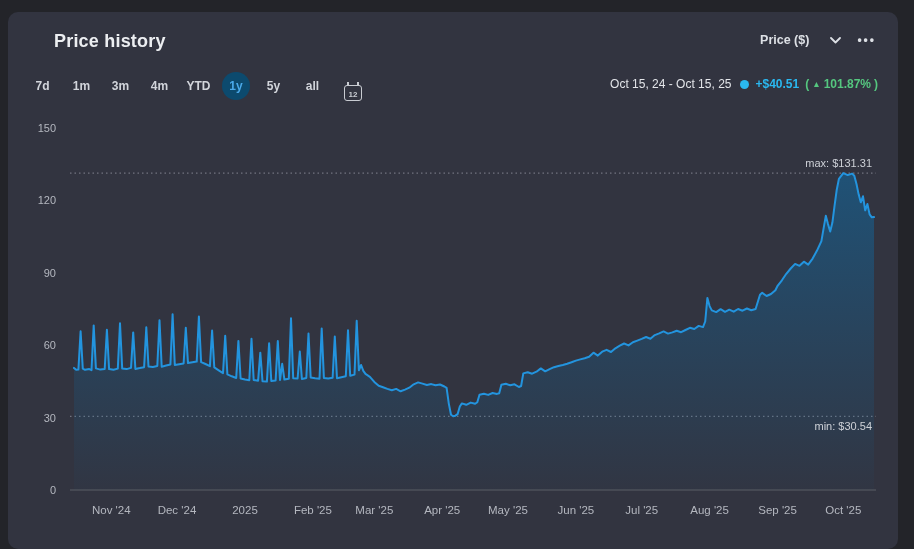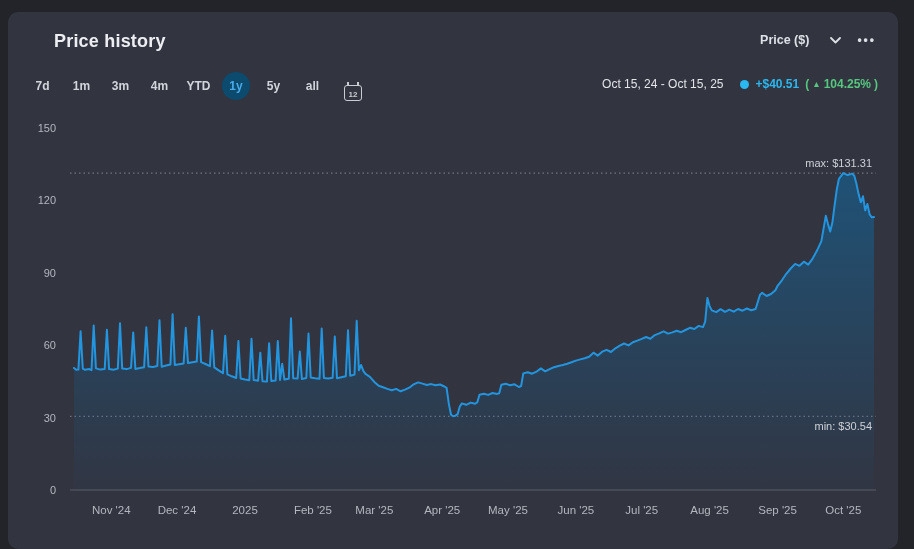--- a/index.html
+++ b/index.html
@@ -12,21 +12,21 @@
   .more-btn{font-size:12px;font-weight:700;letter-spacing:2px;color:#dde0e5;background:none;border:none;cursor:pointer;padding:0;line-height:1;}
   .toolbar{position:absolute;left:27px;top:70px;display:flex;align-items:center;gap:8px;}
   .range-btn{min-width:31px;height:28px;display:flex;align-items:center;justify-content:center;font-size:12px;font-weight:700;color:#d2d5db;background:none;border:none;cursor:pointer;padding:0 2px;font-family:inherit;border-radius:50%;}
   .range-btn.active{min-width:28px;width:28px;padding:0;background:#0c4a6e;color:#4aa9e9;}
   .cal-btn{background:none;border:none;cursor:pointer;padding:0;margin-left:8px;display:flex;}
   .cal{width:16px;height:14px;border:1.6px solid #c9ccd2;border-radius:3px;position:relative;display:flex;align-items:flex-end;justify-content:center;margin-top:15px;}
   .cal::before,.cal::after{content:'';position:absolute;top:-4.5px;width:2px;height:4px;background:#c9ccd2;}
   .cal::before{left:2px}.cal::after{right:2px}
   .cal-num{font-size:8px;font-weight:700;color:#c9ccd2;line-height:1;padding-bottom:1px;}
   .summary{position:absolute;right:36px;top:77px;display:flex;align-items:center;gap:6px;font-size:12px;}
-  .date-range{color:#e3e5e9;margin-right:11px;}
+  .date-range{color:#e3e5e9;margin-right:3px;}
   .dot{width:9px;height:9px;border-radius:50%;}
   .chg{font-weight:600;}
   .pct{font-weight:600;display:flex;align-items:center;gap:3px;}
   .arrow{font-size:8.5px;line-height:1;transform:translateY(-0.5px);}
   #chart-svg{position:absolute;left:0;top:0;}
   #chart-svg text{font-family:"Liberation Sans",sans-serif;}
 </style>
 </head>
 <body>
 
@@ -99,17 +99,17 @@
     </button>
   </div>
 
   <div class="summary">
     <span class="date-range">Oct 15, 24 - Oct 15, 25</span>
     <span class="dot" id="sum-dot" style="background: rgb(42, 184, 240);"></span>
     <span class="chg" id="sum-chg" style="color: rgb(42, 184, 240);">+$40.51</span>
     <span class="pct" id="sum-pct" style="color: rgb(85, 199, 127);">
       <span>(</span>
       <span class="arrow">▲</span>
-      <span>104.25%</span>
+      <span>101.87%</span>
       <span>)</span>
     </span>
   </div>
 </div>
 
 </body></html>

